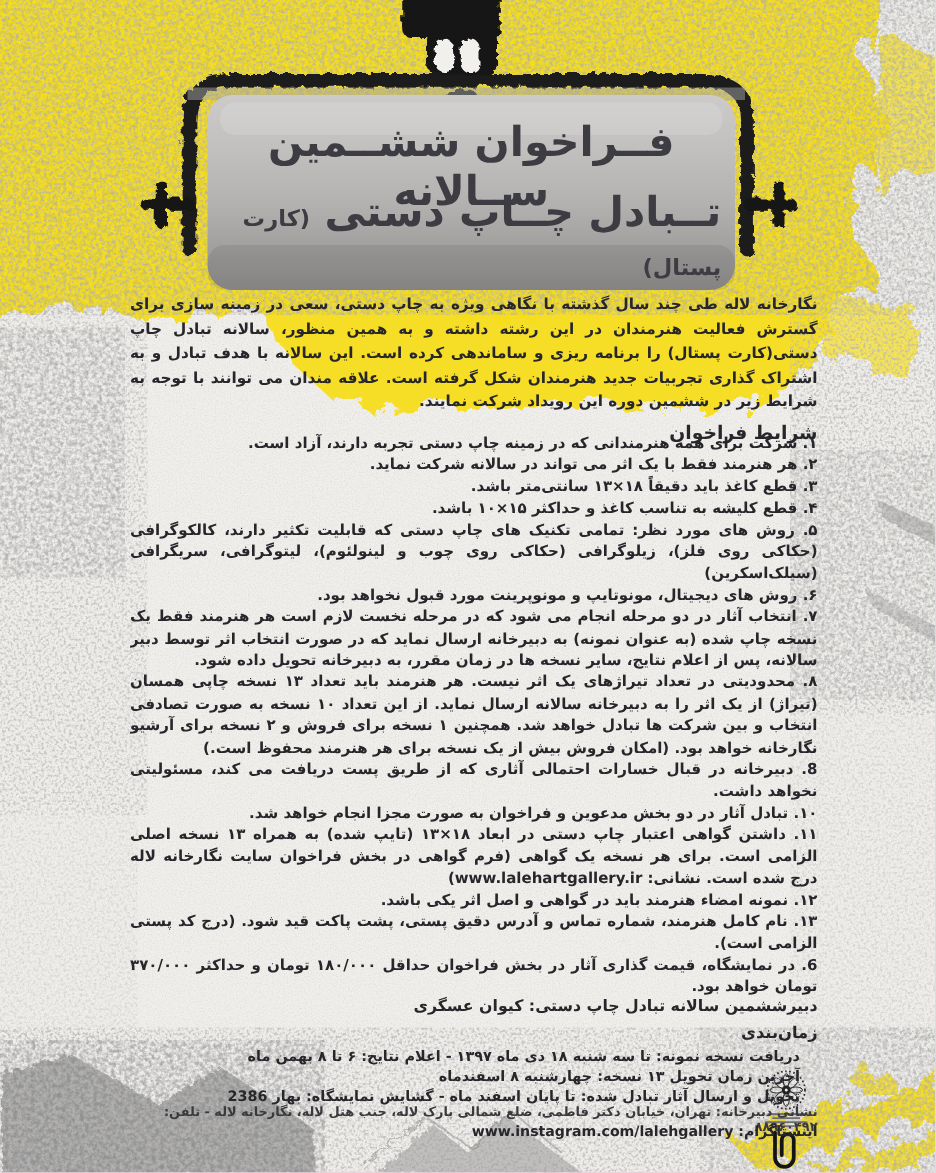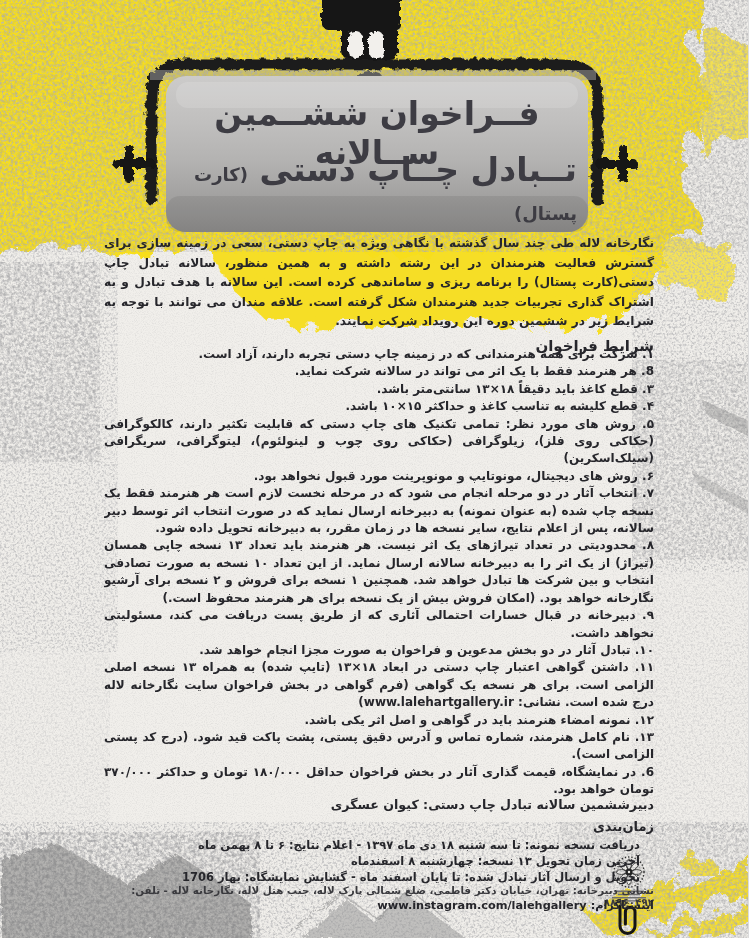--- a/index.html
+++ b/index.html
@@ -152,44 +152,44 @@
     <span class="paren">(کارت پستال)</span>
   </div>
 
   <div id="intro" class="t col">نگارخانه لاله طی چند سال گذشته با نگاهی ویژه به چاپ دستی، سعی در زمینه سازی برای گسترش فعالیت هنرمندان در این رشته داشته و به همین منظور، سالانه تبادل چاپ دستی(کارت پستال) را برنامه ریزی و ساماندهی کرده است. این سالانه با هدف تبادل و به اشتراک گذاری تجربیات جدید هنرمندان شکل گرفته است. علاقه مندان می توانند با توجه به شرایط زیر در ششمین دوره این رویداد شرکت نمایند.</div>
 
   <div id="cond-heading" class="t col">شرایط فراخوان</div>
 
   <div id="items" class="t col">
     <ol>
       <li>۱. شرکت برای همه هنرمندانی که در زمینه چاپ دستی تجربه دارند، آزاد است.</li>
-      <li>8. هر هنرمند فقط با یک اثر می تواند در سالانه شرکت نماید.</li>
+      <li>۲. هر هنرمند فقط با یک اثر می تواند در سالانه شرکت نماید.</li>
       <li>۳. قطع کاغذ باید دقیقاً ۱۸×۱۳ سانتی‌متر باشد.</li>
       <li>۴. قطع کلیشه به تناسب کاغذ و حداکثر ۱۵×۱۰ باشد.</li>
       <li>۵. روش های مورد نظر: تمامی تکنیک های چاپ دستی که قابلیت تکثیر دارند، کالکوگرافی (حکاکی روی فلز)، زیلوگرافی (حکاکی روی چوب و لینولئوم)، لیتوگرافی، سریگرافی (سیلک‌اسکرین)</li>
       <li>۶. روش های دیجیتال، مونوتایپ و مونوپرینت مورد قبول نخواهد بود.</li>
       <li>۷. انتخاب آثار در دو مرحله انجام می شود که در مرحله نخست لازم است هر هنرمند فقط یک نسخه چاپ شده (به عنوان نمونه) به دبیرخانه ارسال نماید که در صورت انتخاب اثر توسط دبیر سالانه، پس از اعلام نتایج، سایر نسخه ها در زمان مقرر، به دبیرخانه تحویل داده شود.</li>
       <li>۸. محدودیتی در تعداد تیراژهای یک اثر نیست. هر هنرمند باید تعداد ۱۳ نسخه چاپی همسان (تیراژ) از یک اثر را به دبیرخانه سالانه ارسال نماید. از این تعداد ۱۰ نسخه به صورت تصادفی انتخاب و بین شرکت ها تبادل خواهد شد. همچنین ۱ نسخه برای فروش و ۲ نسخه برای آرشیو نگارخانه خواهد بود. (امکان فروش بیش از یک نسخه برای هر هنرمند محفوظ است.)</li>
-      <li>۹. دبیرخانه در قبال خسارات احتمالی آثاری که از طریق پست دریافت می کند، مسئولیتی نخواهد داشت.</li>
+      <li>8. دبیرخانه در قبال خسارات احتمالی آثاری که از طریق پست دریافت می کند، مسئولیتی نخواهد داشت.</li>
       <li>۱۰. تبادل آثار در دو بخش مدعوین و فراخوان به صورت مجزا انجام خواهد شد.</li>
       <li>۱۱. داشتن گواهی اعتبار چاپ دستی در ابعاد ۱۸×۱۳ (تایپ شده) به همراه ۱۳ نسخه اصلی الزامی است. برای هر نسخه یک گواهی (فرم گواهی در بخش فراخوان سایت نگارخانه لاله درج شده است. نشانی: www.lalehartgallery.ir)</li>
       <li>۱۲. نمونه امضاء هنرمند باید در گواهی و اصل اثر یکی باشد.</li>
       <li>۱۳. نام کامل هنرمند، شماره تماس و آدرس دقیق پستی، پشت پاکت قید شود. (درج کد پستی الزامی است).</li>
       <li>6. در نمایشگاه، قیمت گذاری آثار در بخش فراخوان حداقل ۱۸۰/۰۰۰ تومان و حداکثر ۳۷۰/۰۰۰ تومان خواهد بود.</li>
 
     </ol>
   </div>
 
   <div id="secretary" class="t col">دبیرششمین سالانه تبادل چاپ دستی: کیوان عسگری</div>
 
   <div id="sched-heading" class="t col">زمان‌بندی</div>
   <div id="sched" class="t col">
     <div class="line">دریافت نسخه نمونه: تا سه شنبه ۱۸ دی ماه ۱۳۹۷ - اعلام نتایج: ۶ تا ۸ بهمن ماه</div>
     <div class="line">آخرین زمان تحویل ۱۳ نسخه: چهارشنبه ۸ اسفندماه</div>
-    <div class="line">تحویل و ارسال آثار تبادل شده: تا پایان اسفند ماه - گشایش نمایشگاه: بهار 1706</div>
+    <div class="line">تحویل و ارسال آثار تبادل شده: تا پایان اسفند ماه - گشایش نمایشگاه: بهار 2386</div>
   </div>
 
   <div id="address" class="t col">نشانی دبیرخانه: تهران، خیابان دکتر فاطمی، ضلع شمالی پارک لاله، جنب هتل لاله، نگارخانه لاله - تلفن: ۸۸۹۶۰۴۹۲</div>
 
   <div id="instagram" class="t col">
     <span>اینستاگرام:</span>
     <span class="ltr">www.instagram.com/lalehgallery</span>
   </div>
 
   <div id="email" class="t col">

